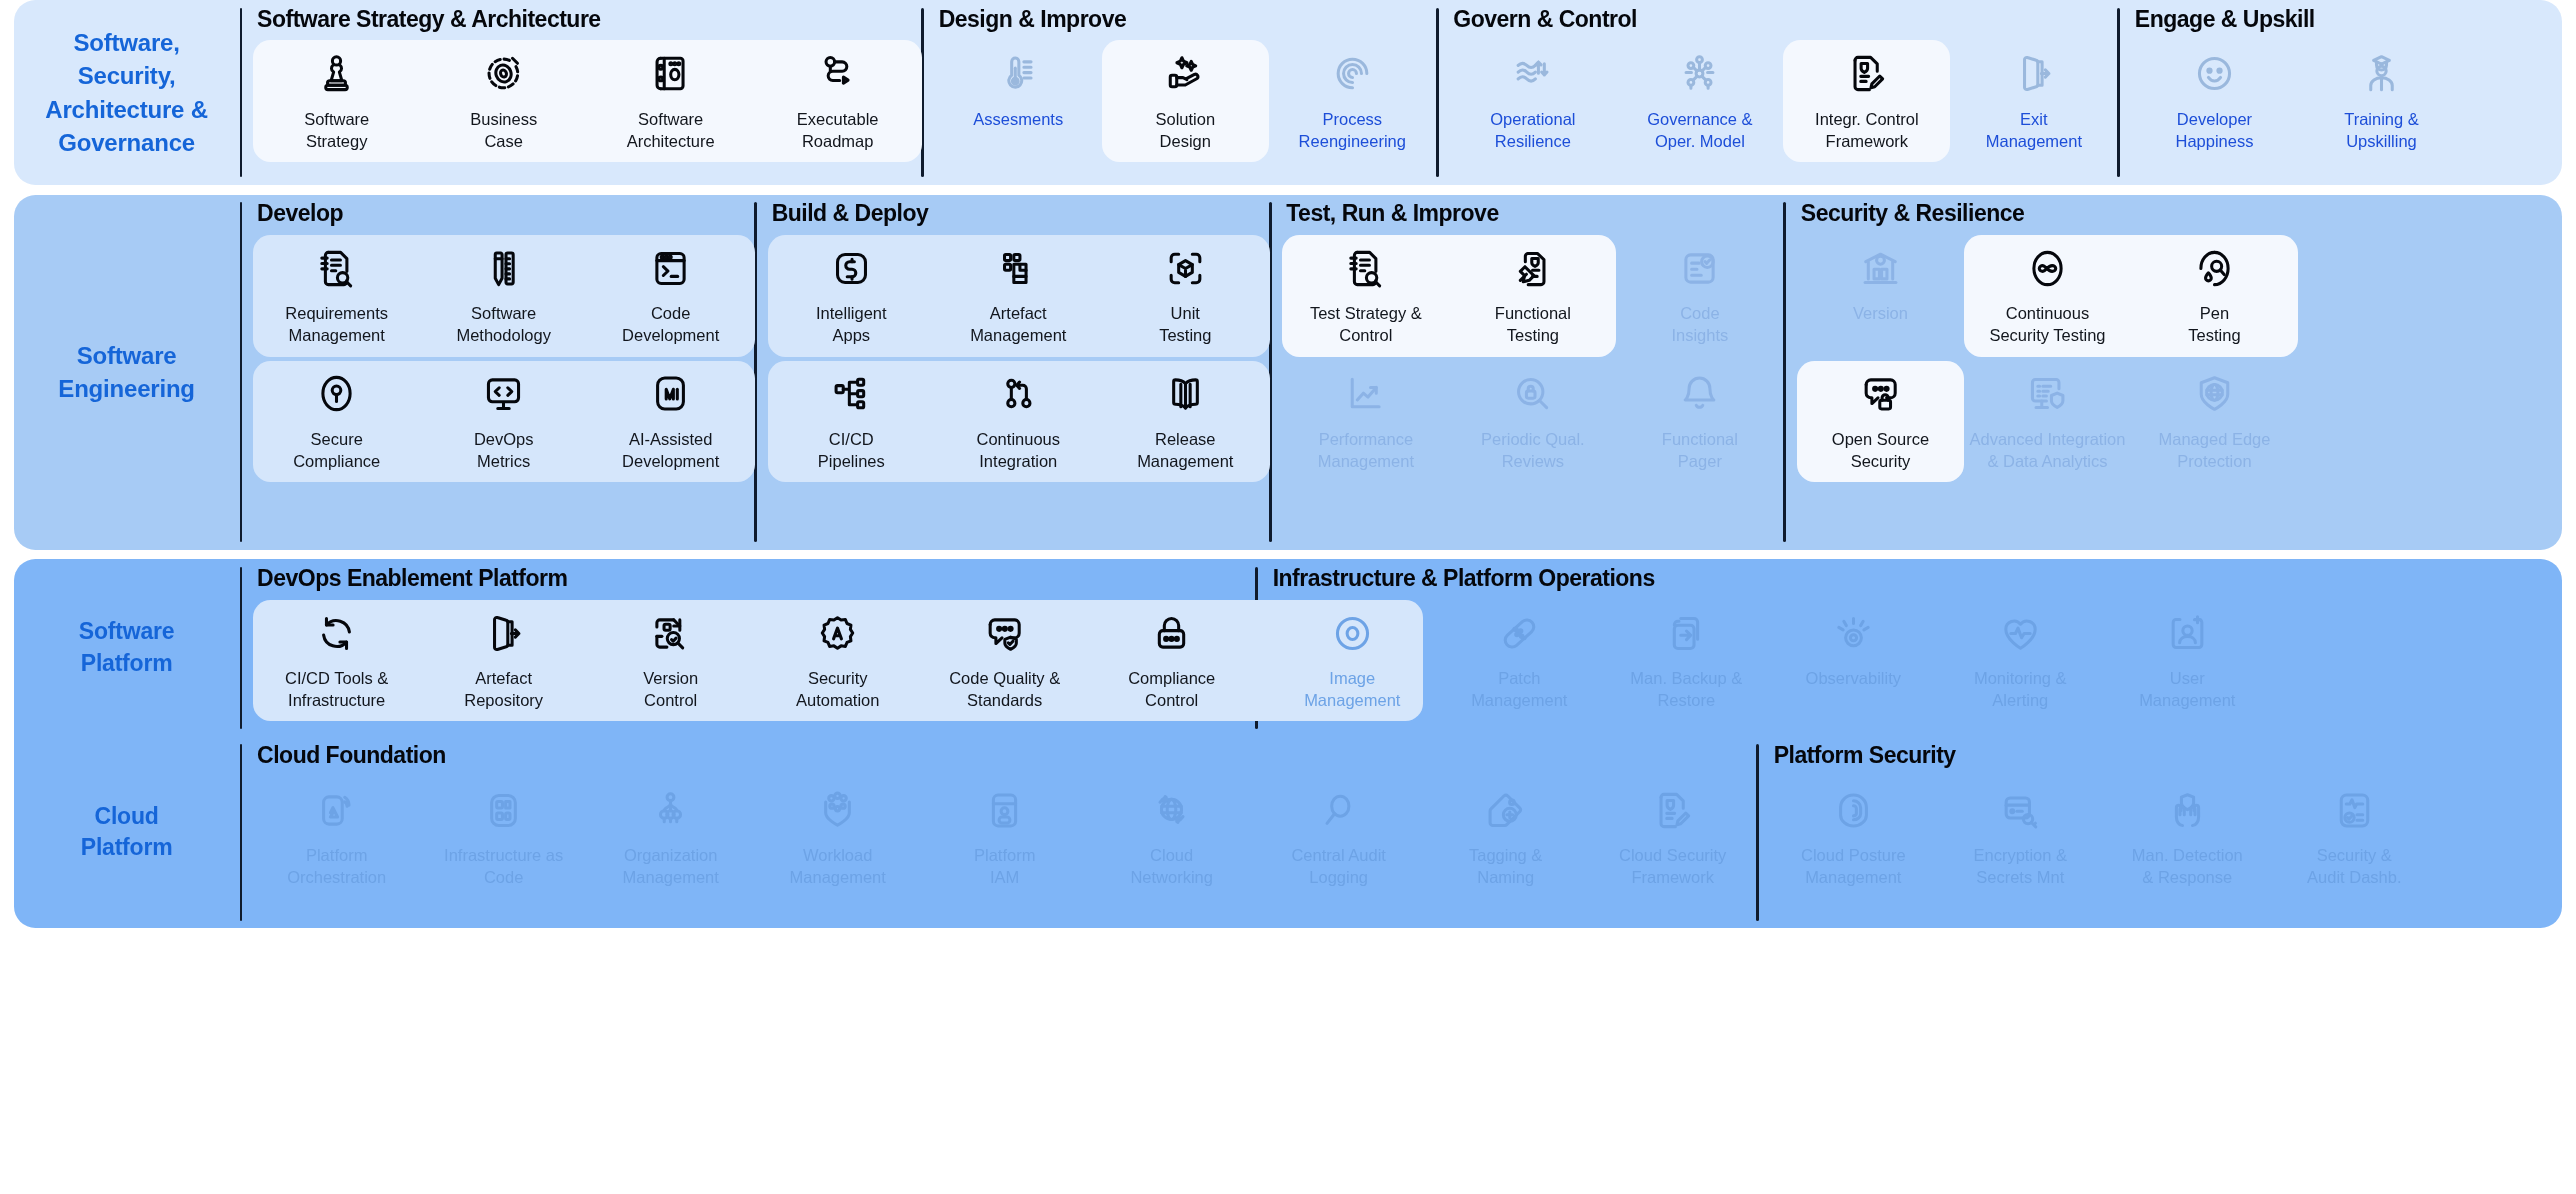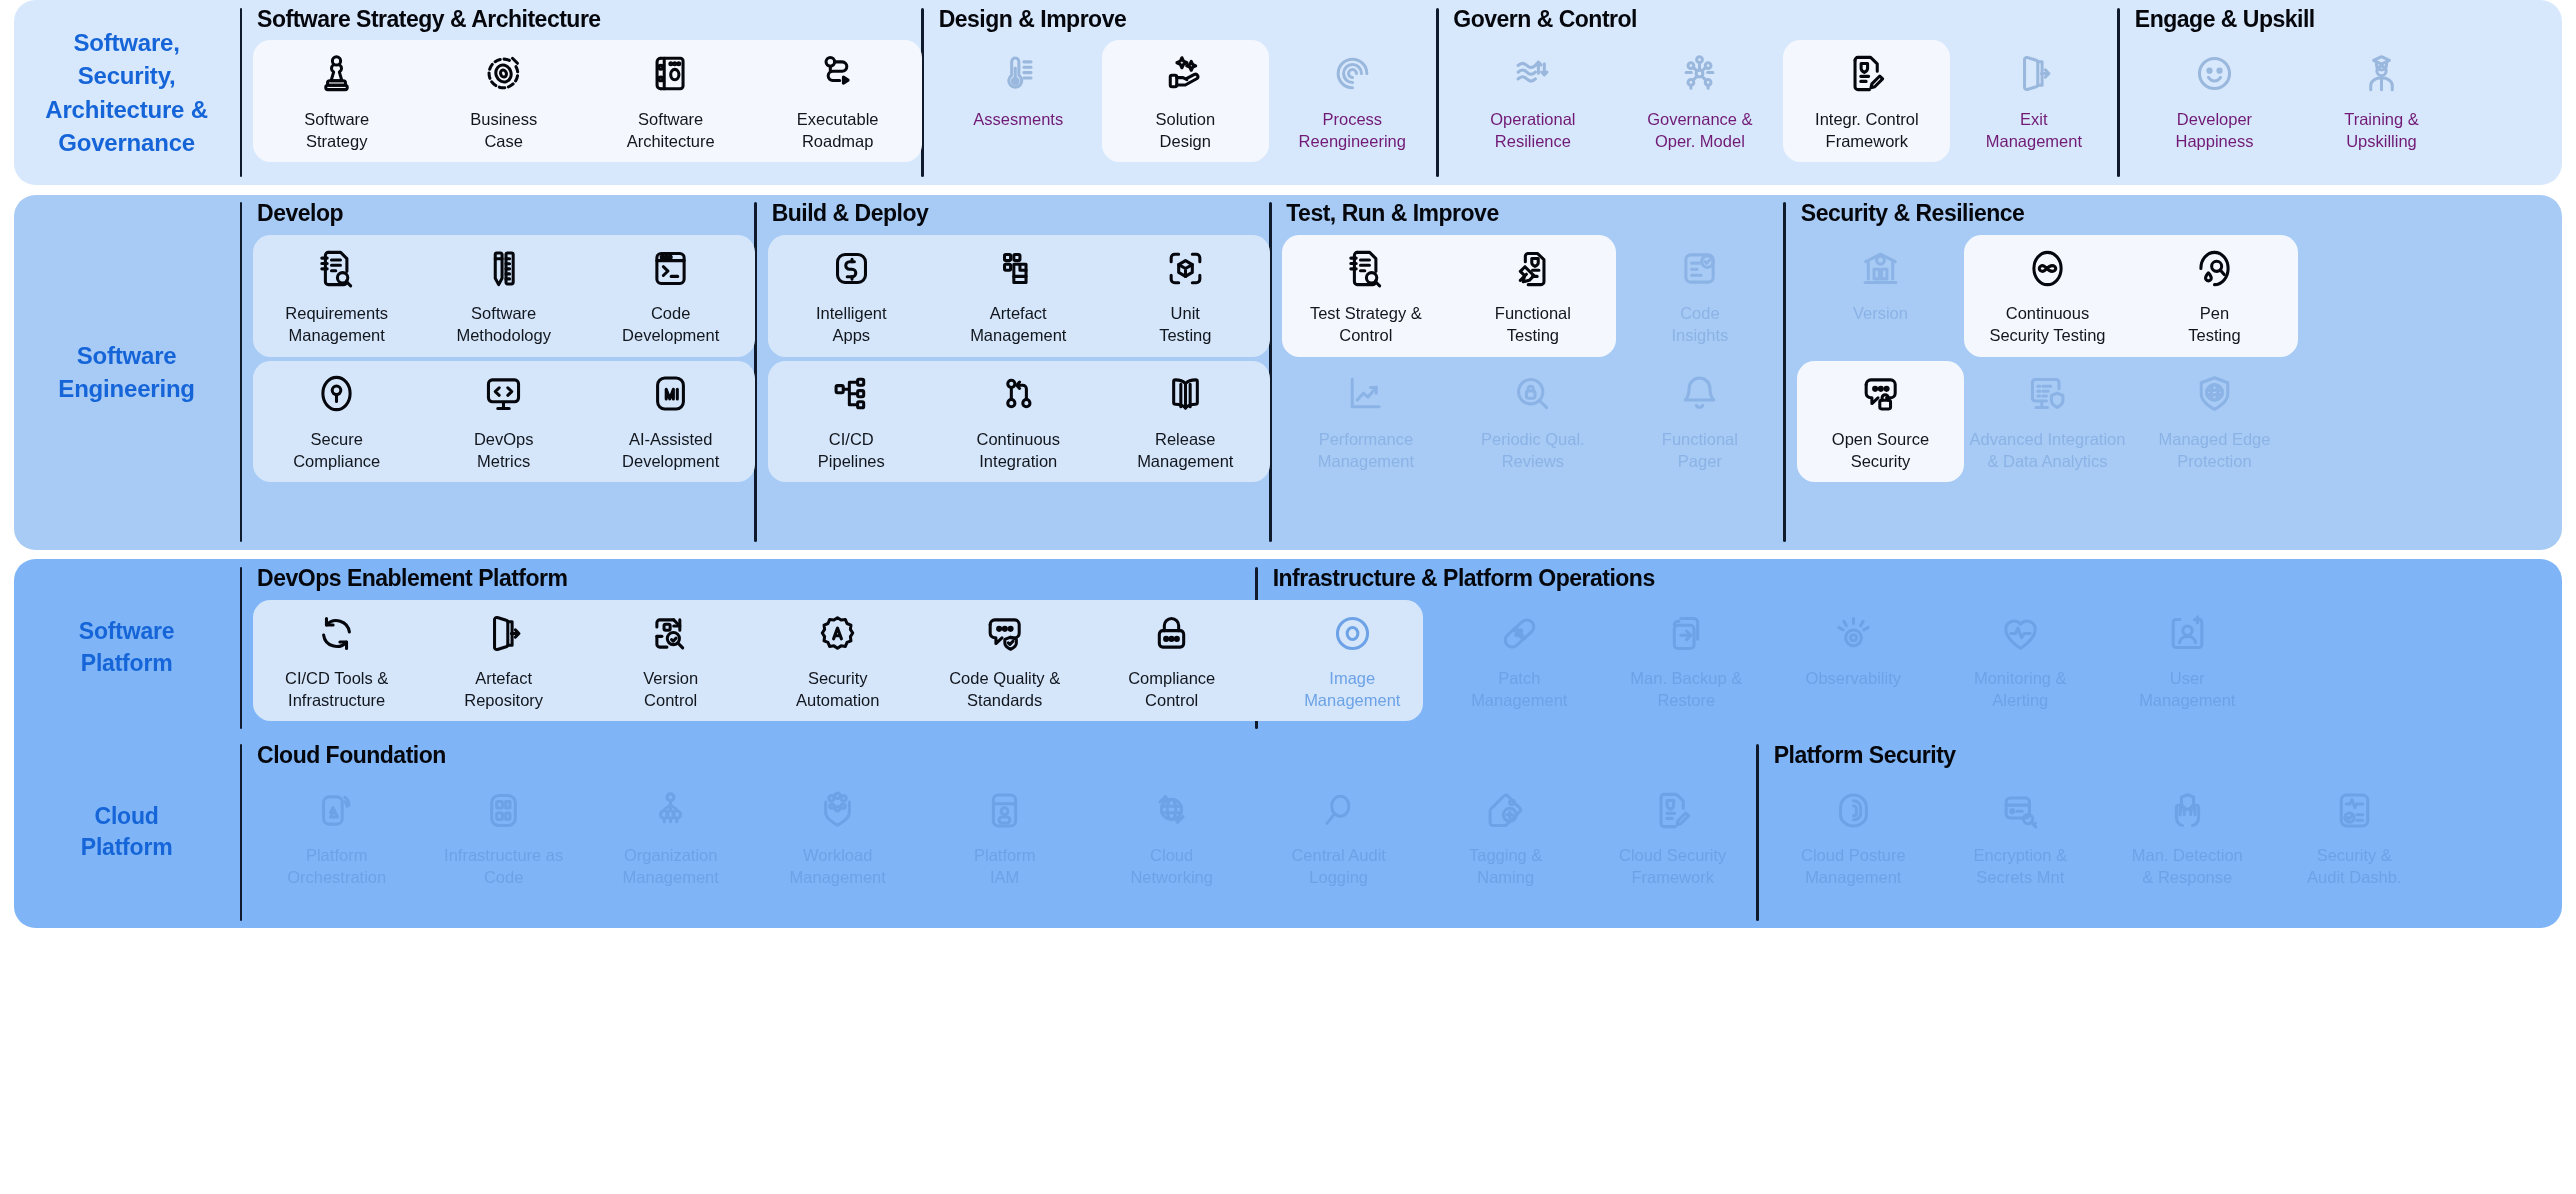--- a/index.html
+++ b/index.html
@@ -83,21 +83,21 @@
   .tile .ico svg { width: 43px; height: 43px; display: block; }
   .tile .lbl {
     font-size: 16.5px;
     line-height: 1.32;
     text-align: center;
     color: #12161d;
     white-space: pre-line;
   }
   
   .tile.dim .ico svg { stroke: #9ab8dd; color: #9ab8dd; }
-  .tile.dim .lbl { color: #701a75; }
+  .tile.dim .lbl { color: #1d4ed8; }
   .band-l2 .tile.dim .ico svg { stroke: #8cb3e6; color: #8cb3e6; }
   .band-l2 .tile.dim .lbl { color: #8cb3e6; }
   .band-l3 .tile.dim .ico svg { stroke: #6da3e6; color: #6da3e6; }
   .band-l3 .tile.dim .lbl { color: #6da3e6; }
 
   
   .hl {
     position: absolute;
     top: 1.9px; bottom: 1.9px;
     background: #e3eefc;

